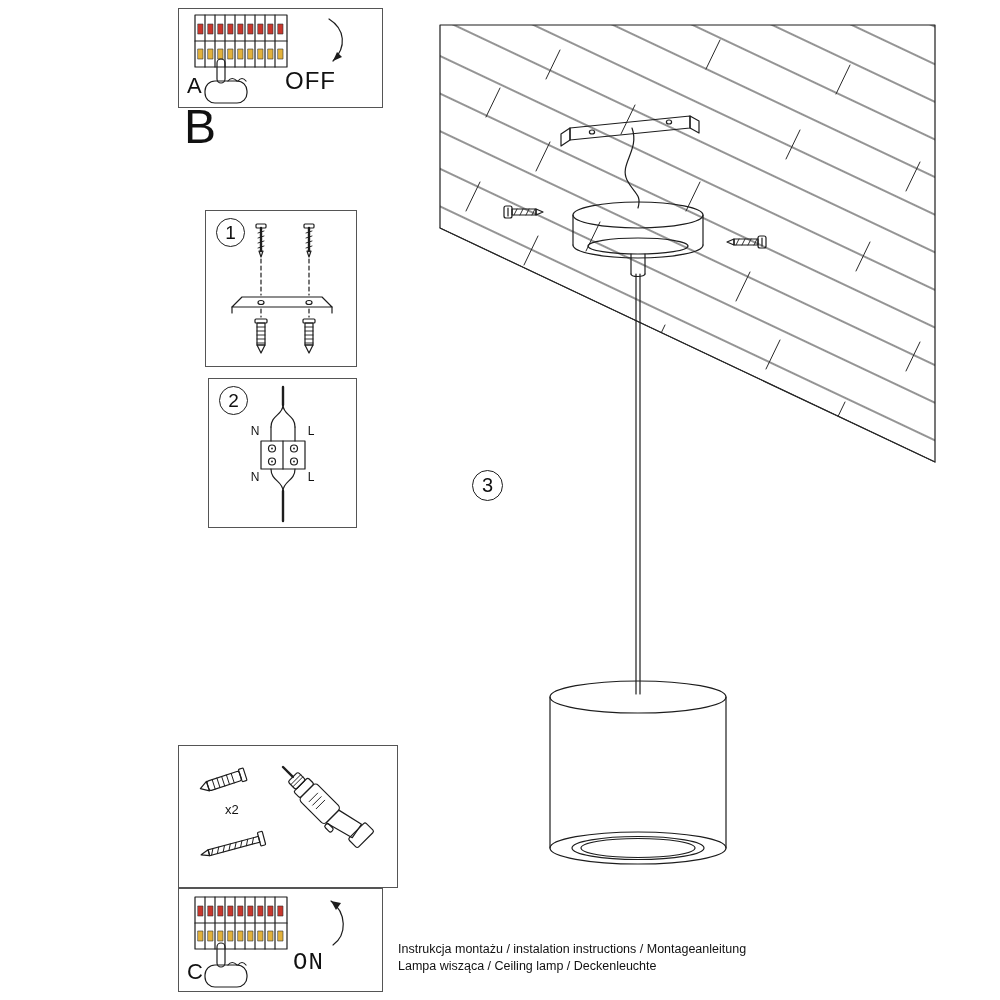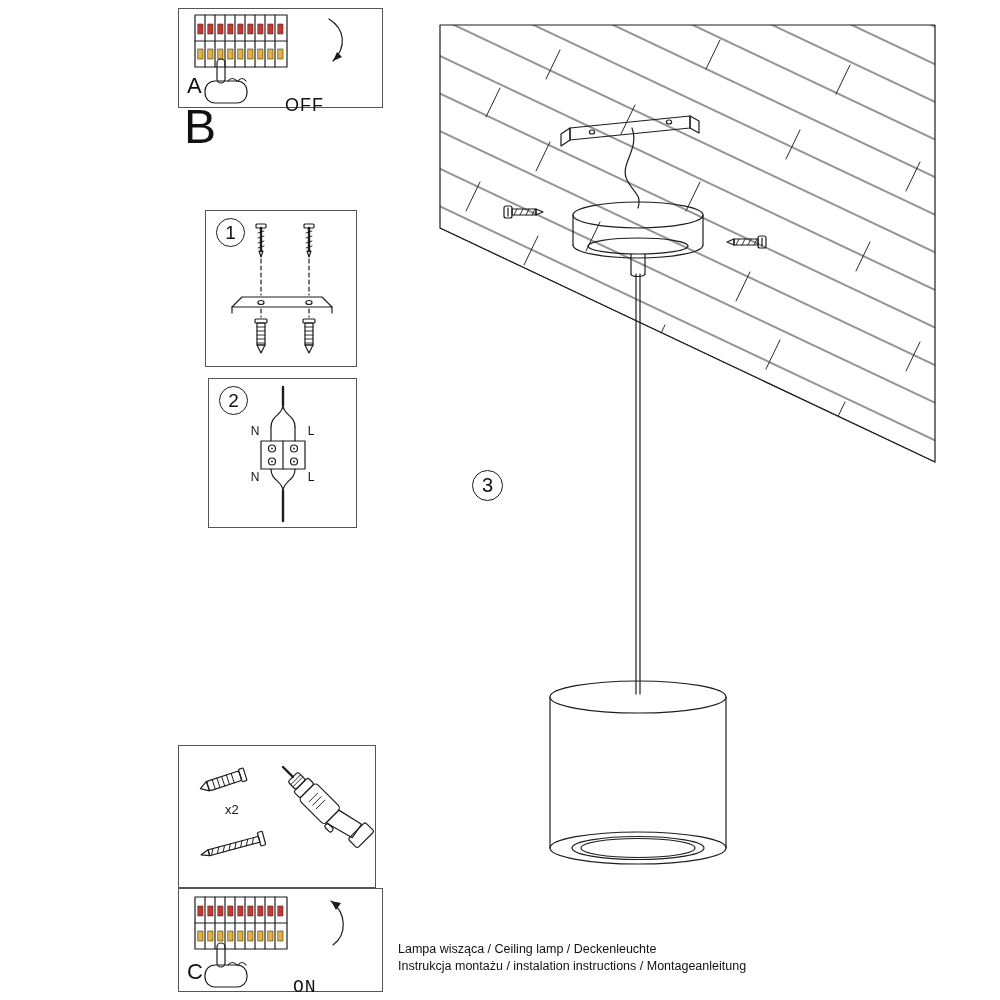--- a/index.html
+++ b/index.html
@@ -11,21 +11,21 @@
        fill:none;stroke:#1d1d1d;stroke-width:1.2;stroke-linecap:round;stroke-linejoin:round;}
   .art .fill{fill:#1d1d1d;stroke:none;}
   .art rect.tgl{fill:inherit;stroke:#333;stroke-width:0.6;}
   .art .dash{stroke-dasharray:4 3;}
   .art .thick{stroke-width:2.4;}
   .art .thin{stroke-width:0.9;}
   .art .pline{stroke:#2a2a2a;stroke-width:1;}
   .art text{fill:#111;stroke:none;font-family:"Liberation Sans",sans-serif;font-size:12px;}
   .circle-num{position:absolute;border:1.4px solid #1d1d1d;border-radius:50%;text-align:center;background:#fff;}
   .step-letter{position:absolute;font-size:22px;}
-  .state-label{position:absolute;font-size:18px;letter-spacing:1px;margin-top:28px;}
+  .state-label{position:absolute;font-size:24px;letter-spacing:1px;}
   .big-letter{position:absolute;font-size:48px;line-height:1;}
   .footer{position:absolute;font-size:12.5px;line-height:17px;}
   .qty-label{position:absolute;font-size:13px;}
 </style>
 </head>
 <body>
 
 <div>
 
   <div class="box" style="left:178px;top:8px;width:205px;height:100px;">
@@ -249,21 +249,21 @@
       <ellipse cx="218" cy="687" rx="88" ry="16"></ellipse>
       <line x1="130" y1="687" x2="130" y2="838"></line>
       <line x1="306" y1="687" x2="306" y2="838"></line>
       <ellipse cx="218" cy="838" rx="88" ry="16"></ellipse>
       <ellipse cx="218" cy="838" rx="66" ry="11.5"></ellipse>
       <ellipse cx="218" cy="838" rx="57" ry="9.5"></ellipse>
     </g>
   </svg>
   <div class="circle-num" style="left:472px;top:470px;width:29px;height:29px;line-height:29px;font-size:20px;">3</div>
 
-  <div class="box" style="left:178px;top:745px;width:198px;height:143px;">
+  <div class="box" style="left:178px;top:745px;width:220px;height:143px;">
     <svg class="art abs" style="left:0;top:0" width="203" height="141" viewBox="0 0 203 141">
       <g transform="translate(48,34) rotate(-18)">
         <polygon points="-20,-5 -28,0 -20,5"></polygon>
         <rect x="-20" y="-5" width="34" height="10" rx="2"></rect>
         <line class="thin" x1="-14" y1="-5" x2="-14" y2="5"></line>
           <line class="thin" x1="-9" y1="-5" x2="-9" y2="5"></line>
         <line class="thin" x1="-4" y1="-5" x2="-4" y2="5"></line>
           <line class="thin" x1="1" y1="-5" x2="1" y2="5"></line>
         <line class="thin" x1="6" y1="-5" x2="6" y2="5"></line>
         <rect x="14" y="-6.5" width="5" height="13" rx="1"></rect>
@@ -344,17 +344,17 @@
       <g>
         <path d="M154,56 C168,46 168,24 152,12"></path>
         <polygon class="fill" points="152,12 162,14 157,21"></polygon>
       </g>
     </svg>
     <div class="step-letter" style="left:8px;top:70px;">C</div>
     <div class="state-label" style="left:114px;top:60px;font-family:Liberation Mono, monospace;">ON</div>
   </div>
 
   <div class="footer" style="left:398px;top:941px;">
+    <div>Instrukcja montażu / instalation instructions / Montageanleitung</div>
     <div>Lampa wisząca / Ceiling lamp / Deckenleuchte</div>
-    <div>Instrukcja montażu / instalation instructions / Montageanleitung</div>
   </div>
 
 </div>
 
 </body></html>

